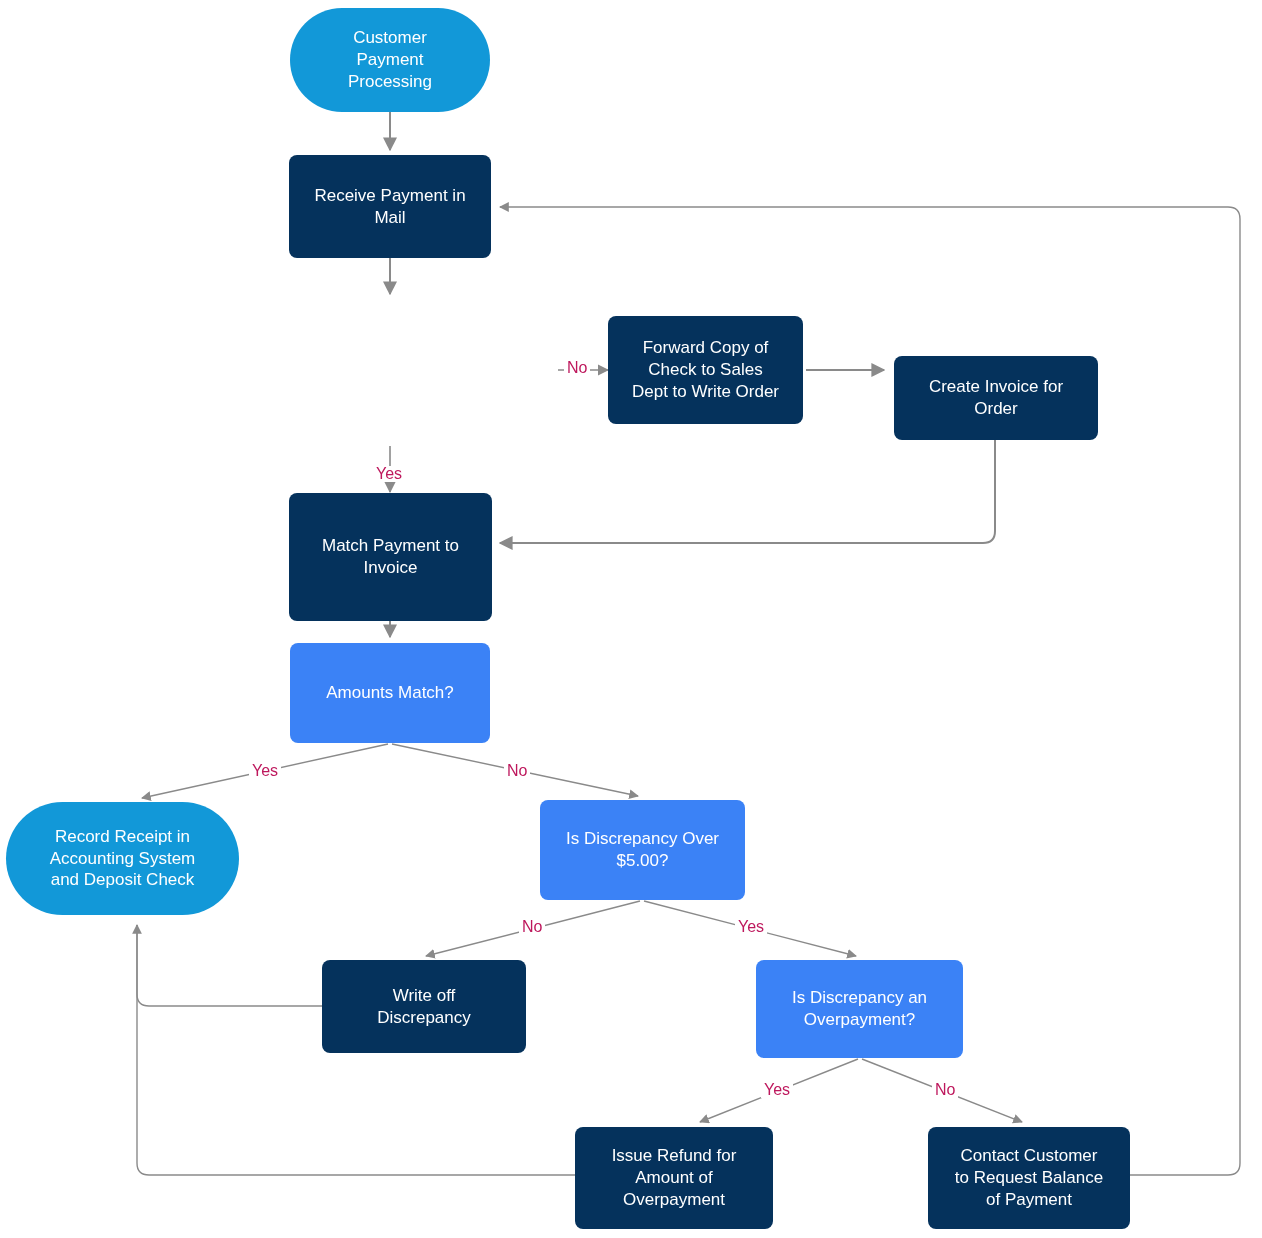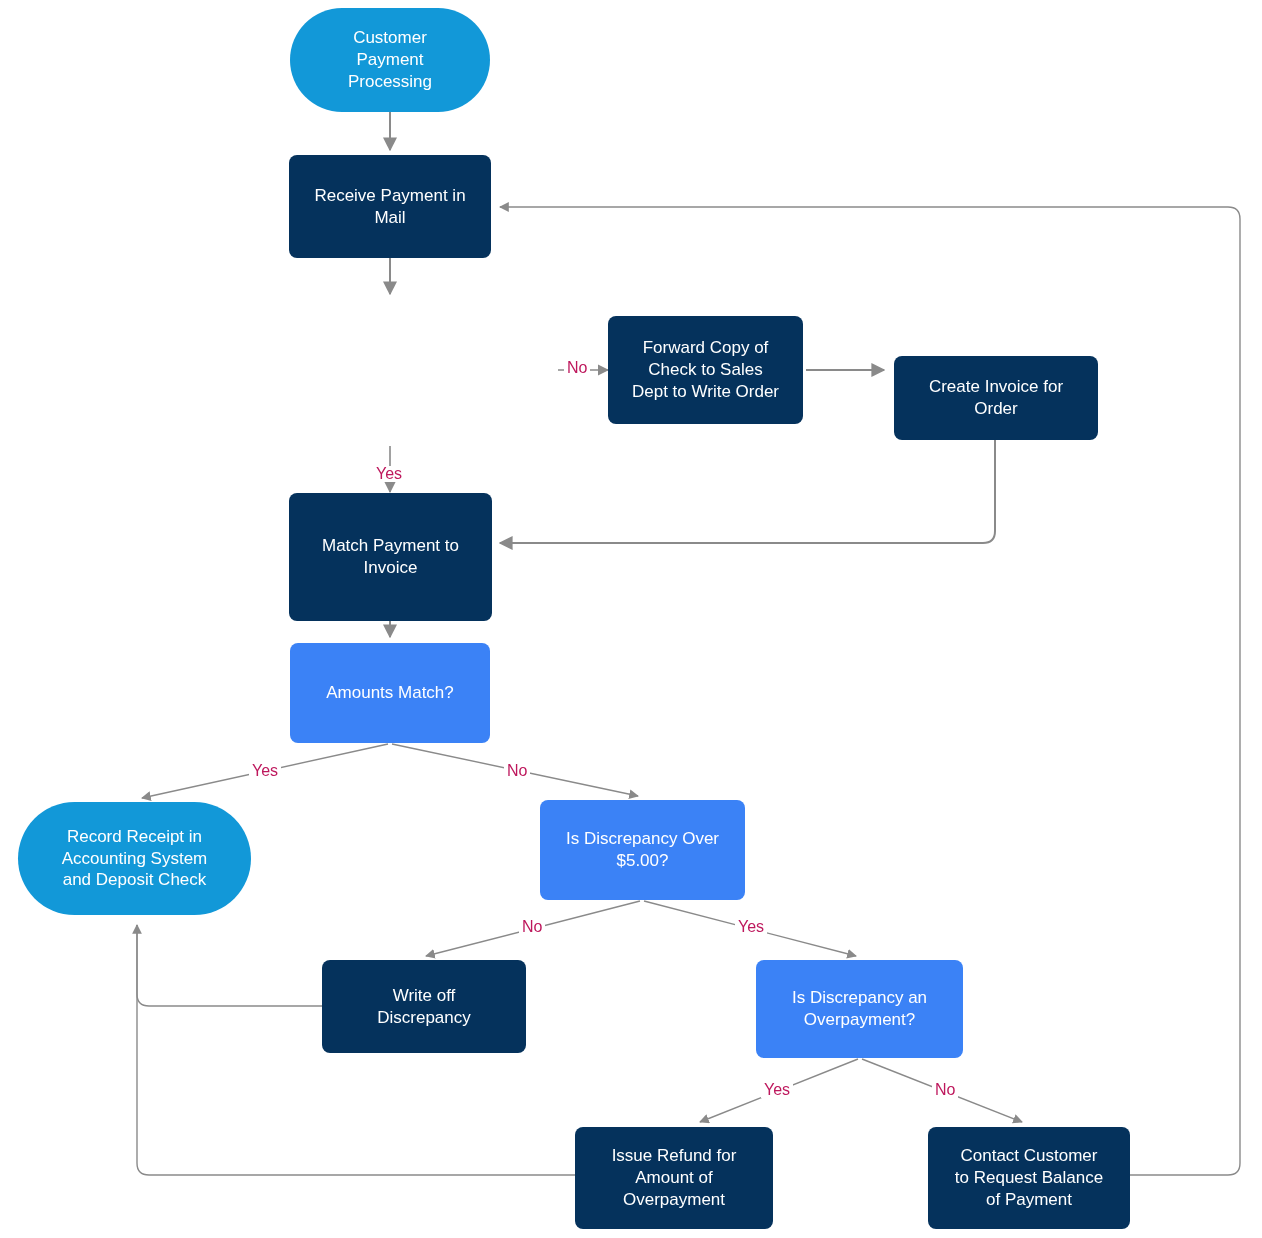--- a/index.html
+++ b/index.html
@@ -152,21 +152,21 @@
 
   <div class="node process" style="left:289px; top:493px; width:203px; height:128px;">
     <span>Match Payment to
 Invoice</span>
   </div>
 
   <div class="node decision-box" style="left:290px; top:643px; width:200px; height:100px;">
     <span>Amounts Match?</span>
   </div>
 
-  <div class="node terminator" style="left:18px; top:802px; width:233px; height:113px;">
+  <div class="node terminator" style="left:6px; top:802px; width:233px; height:113px;">
     <span>Record Receipt in
 Accounting System
 and Deposit Check</span>
   </div>
 
   <div class="node decision-box" style="left:540px; top:800px; width:205px; height:100px;">
     <span>Is Discrepancy Over
 $5.00?</span>
   </div>
 

